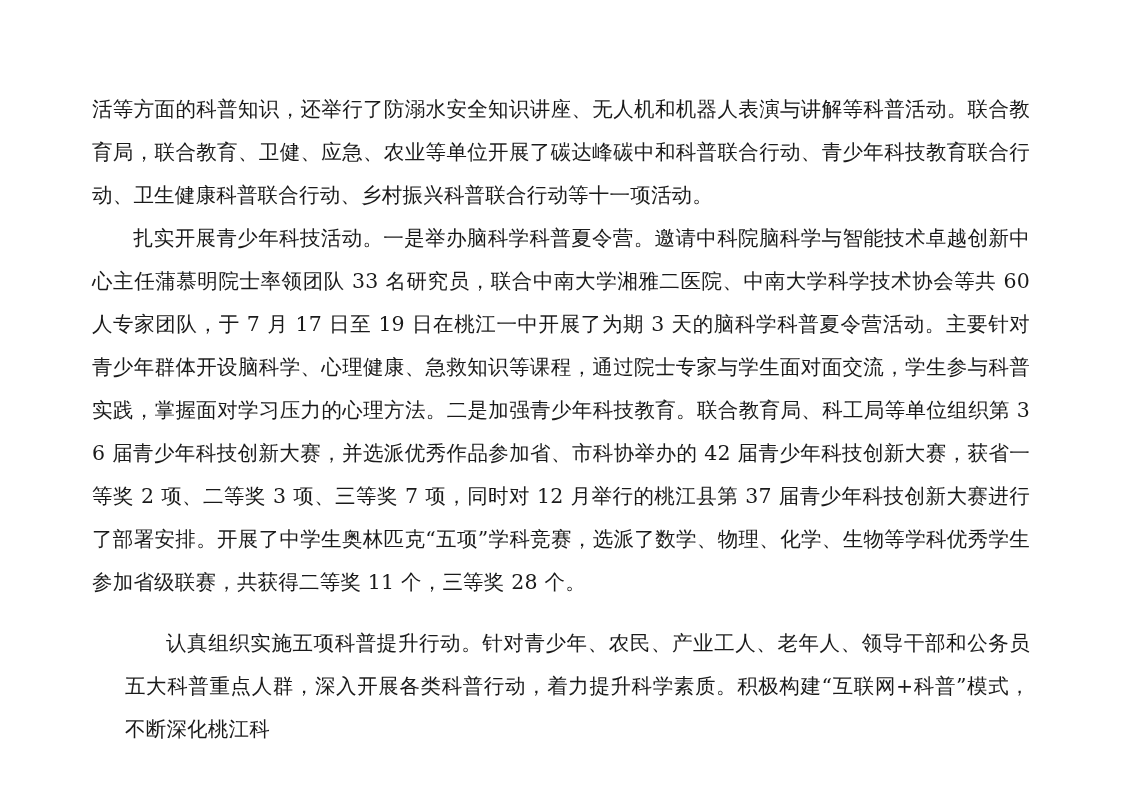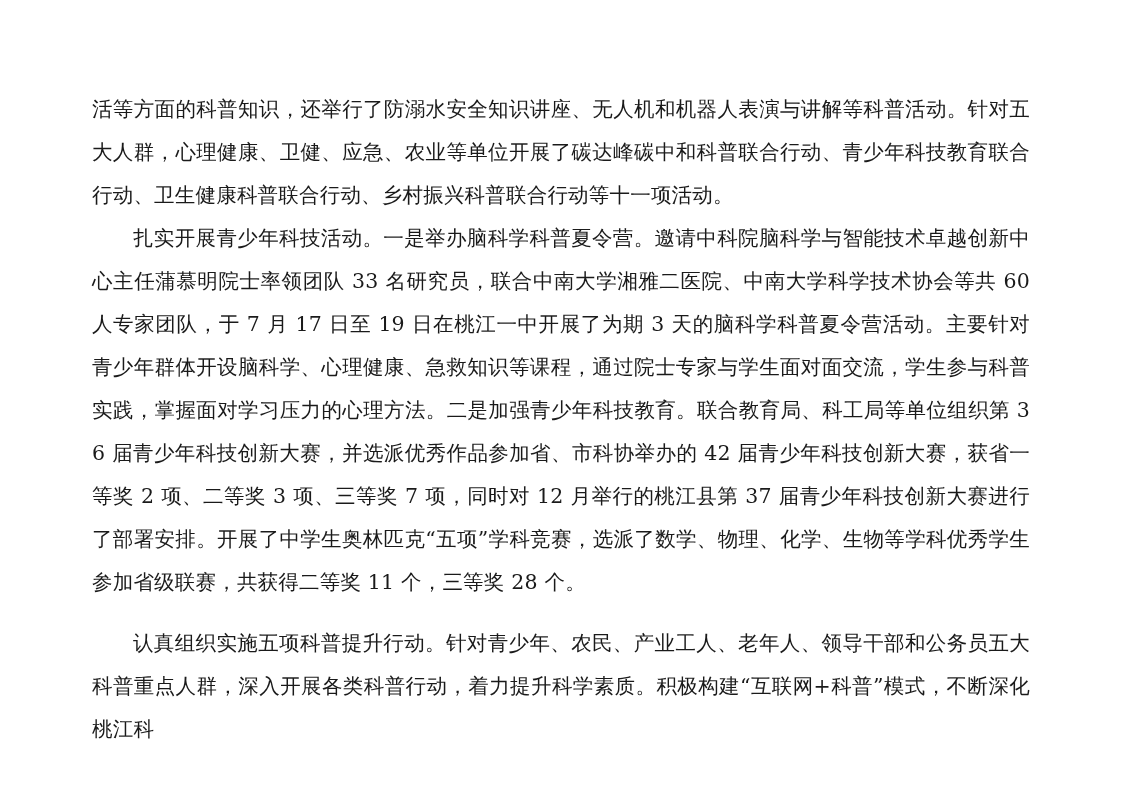--- a/index.html
+++ b/index.html
@@ -30,24 +30,25 @@
     text-align: justify;
     text-justify: inter-ideograph;
     letter-spacing: 0.2px;
     word-break: break-all;
   }
   p.indent {
     text-indent: 2em;
   }
   p.gap {
     margin-top: 18px;
+    margin-left: 33px;
   }
 </style>
 </head>
 <body>
 
 <div class="page">
   <div class="doc-body">
-    <p class="para">活等方面的科普知识，还举行了防溺水安全知识讲座、无人机和机器人表演与讲解等科普活动。针对五大人群，心理健康、卫健、应急、农业等单位开展了碳达峰碳中和科普联合行动、青少年科技教育联合行动、卫生健康科普联合行动、乡村振兴科普联合行动等十一项活动。</p>
+    <p class="para">活等方面的科普知识，还举行了防溺水安全知识讲座、无人机和机器人表演与讲解等科普活动。联合教育局，联合教育、卫健、应急、农业等单位开展了碳达峰碳中和科普联合行动、青少年科技教育联合行动、卫生健康科普联合行动、乡村振兴科普联合行动等十一项活动。</p>
     <p class="para indent">扎实开展青少年科技活动。一是举办脑科学科普夏令营。邀请中科院脑科学与智能技术卓越创新中心主任蒲慕明院士率领团队 33 名研究员，联合中南大学湘雅二医院、中南大学科学技术协会等共 60 人专家团队，于 7 月 17 日至 19 日在桃江一中开展了为期 3 天的脑科学科普夏令营活动。主要针对青少年群体开设脑科学、心理健康、急救知识等课程，通过院士专家与学生面对面交流，学生参与科普实践，掌握面对学习压力的心理方法。二是加强青少年科技教育。联合教育局、科工局等单位组织第 36 届青少年科技创新大赛，并选派优秀作品参加省、市科协举办的 42 届青少年科技创新大赛，获省一等奖 2 项、二等奖 3 项、三等奖 7 项，同时对 12 月举行的桃江县第 37 届青少年科技创新大赛进行了部署安排。开展了中学生奥林匹克“五项”学科竞赛，选派了数学、物理、化学、生物等学科优秀学生参加省级联赛，共获得二等奖 11 个，三等奖 28 个。</p>
     <p class="para indent gap">认真组织实施五项科普提升行动。针对青少年、农民、产业工人、老年人、领导干部和公务员五大科普重点人群，深入开展各类科普行动，着力提升科学素质。积极构建“互联网+科普”模式，不断深化桃江科</p>
   </div>
 </div>
 
 </body></html>

